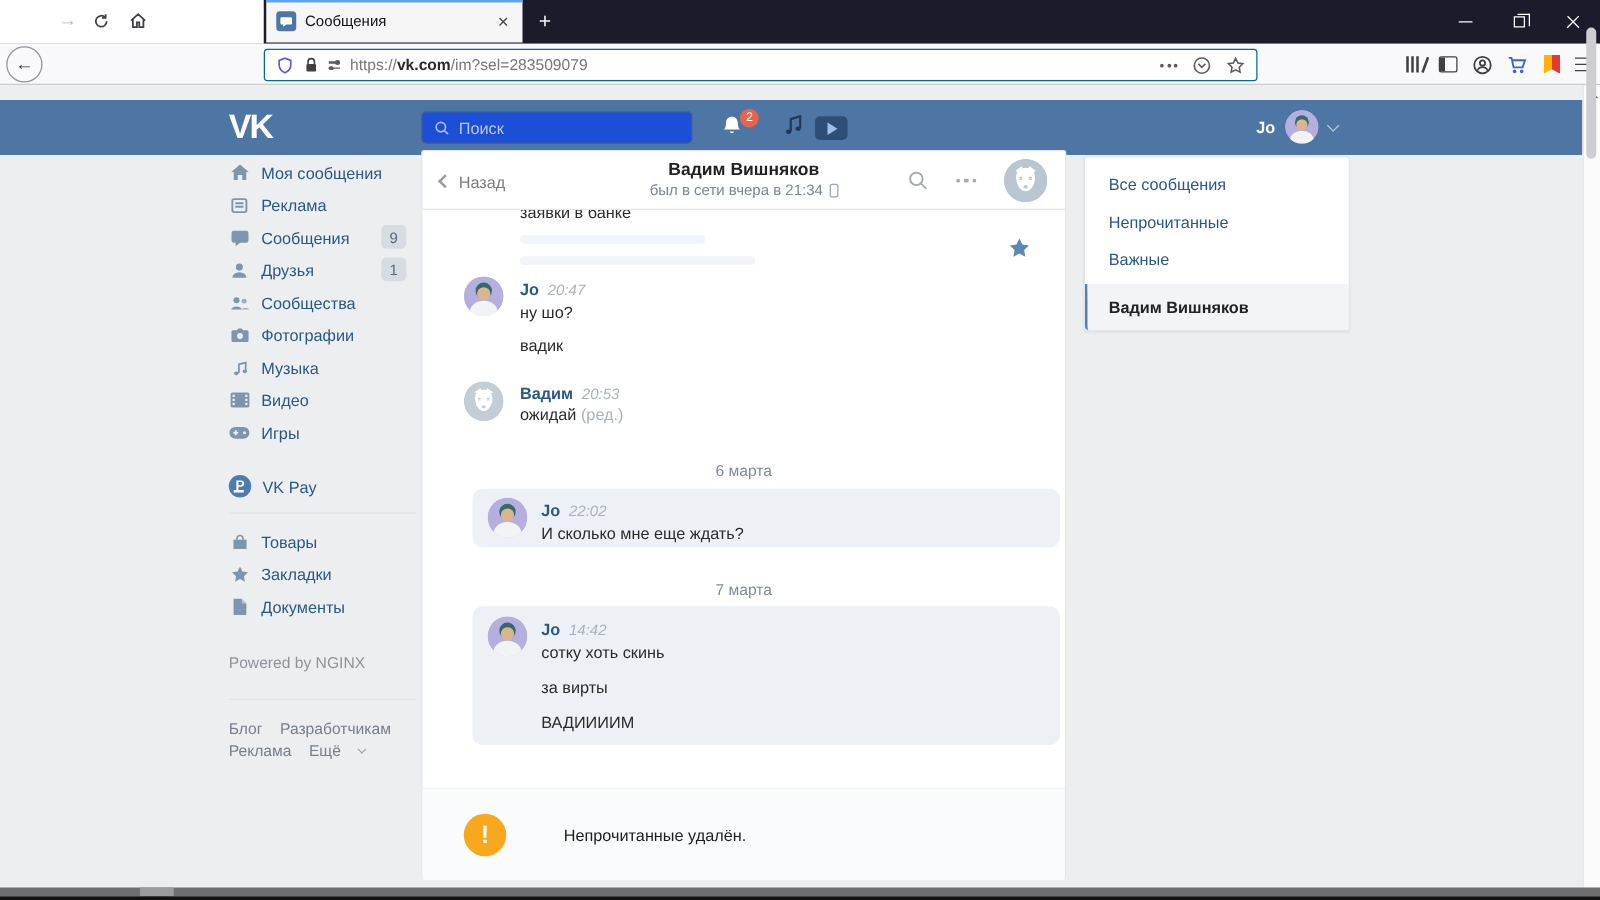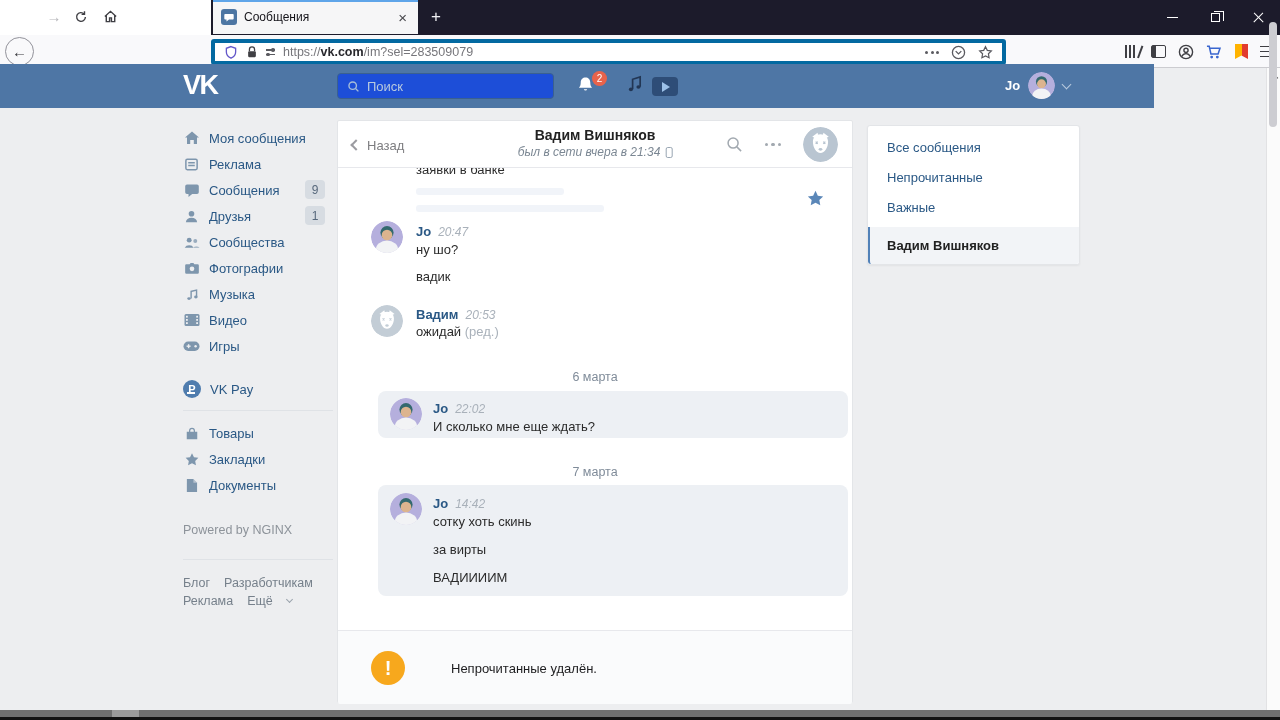--- a/index.html
+++ b/index.html
@@ -24,21 +24,21 @@
   .wc.close .x1 { transform:rotate(45deg); }
   .wc.close .x2 { transform:rotate(-45deg); }
 
   
   .navbar { position:absolute; left:0; top:35px; width:1280px; height:33px; background:#f9f9fb; border-bottom:1px solid #ccccd0; }
   .nav-btn { position:absolute; top:0; height:33px; display:flex; align-items:center; justify-content:center; color:#3f3f44; }
   .back-circle { left:5px; top:37px; width:29px; height:29px; border:1px solid #92929a; border-radius:50%; position:absolute; display:flex; align-items:center; justify-content:center; font-size:15px; color:#35353a; background:#f9f9fb; }
   .fwd { left:41px; width:26px; font-size:15px; color:#b6b6ba; }
   .reload { left:68px; width:26px; }
   .home { left:97px; width:26px; }
-  .urlbar { position:absolute; left:211px; top:39px; width:795px; height:26px; background:#fff; border:4px solid #0369a1; border-radius:3px; display:flex; align-items:center; padding:0 9px; gap:8px; }
+  .urlbar { position:absolute; left:211px; top:39px; width:795px; height:26px; background:#fff; border:1px solid #0369a1; border-radius:3px; display:flex; align-items:center; padding:0 9px; gap:8px; }
   .url-text { font-size:12.5px; white-space:nowrap; }
   .url-scheme,.url-path { color:#76767b; }
   .url-domain { color:#28282d; font-weight:bold; }
   .url-right { margin-left:auto; display:flex; align-items:center; gap:12px; }
   .dots3 { display:flex; gap:2.5px; }
   .dots3 i { width:3px; height:3px; border-radius:50%; background:#5a5a60; }
   .tool-icons { position:absolute; top:35px; height:33px; right:6px; display:flex; align-items:center; gap:12px; }
   .hamb { display:flex; flex-direction:column; gap:3.5px; }
   .hamb i { width:14px; height:1.6px; background:#3f3f44; display:block; }
   .ext-flag { width:13px; height:15px; background:linear-gradient(90deg,#ffb300 0 50%,#e23b2e 50% 100%); clip-path:polygon(0 0,100% 0,100% 100%,50% 76%,0 100%); }
@@ -47,21 +47,21 @@
   .lib i:last-child { transform:rotate(20deg); transform-origin:bottom; }
   .sb-ic { width:15px; height:13px; border:1.5px solid #3f3f44; border-radius:2px; position:relative; }
   .sb-ic::before { content:""; position:absolute; left:0; top:0; width:4px; height:100%; background:#3f3f44; }
   .perm-ic { display:flex; flex-direction:column; gap:3px; }
   .perm-ic i { display:block; width:9px; height:1.6px; background:#5a5a60; position:relative; }
   .perm-ic i::after { content:""; position:absolute; top:-1px; width:3.6px; height:3.6px; border-radius:50%; background:#5a5a60; }
   .perm-ic i:first-child::after { right:0; }
   .perm-ic i:last-child::after { left:0; }
 
   
-  .vk-header { position:absolute; left:0; top:64px; width:1154px; height:44px; background:#4e76a5;text-decoration:underline; }
+  .vk-header { position:absolute; left:0; top:80px; width:1266px; height:44px; background:#4e76a5;text-decoration:underline; }
   .vk-logo { position:absolute; left:183px; top:6px; font-size:27px; font-weight:800; color:#fff; letter-spacing:-1.5px; }
   .vk-search { position:absolute; left:337px; top:9px; width:217px; height:26px; background:#1d4ed8; border:1px solid #3a6090; border-radius:4px; display:flex; align-items:center; padding:0 9px; gap:7px; }
   .vk-search-text { color:#b9cade; font-size:13px; }
   .hdr-bell { position:absolute; left:576px; top:11px; }
   .bell-badge { position:absolute; left:16px; top:-4px; width:15px; height:15px; border-radius:50%; background:#e8634b; color:#fff; font-size:10px; display:flex; align-items:center; justify-content:center; }
   .hdr-music { position:absolute; left:626px; top:11px; }
   .hdr-video { position:absolute; left:652px; top:13px; width:26px; height:19px; border-radius:4px; background:#2e4d77; display:flex; align-items:center; justify-content:center; }
   .hdr-video i { width:0; height:0; border-left:8px solid #9cc1e8; border-top:5px solid transparent; border-bottom:5px solid transparent; margin-left:2px; }
   .user-area { position:absolute; left:1005px; top:8px; display:flex; align-items:center; gap:8px; }
   .user-name { color:#fff; font-size:13px; font-weight:bold; }
@@ -87,21 +87,21 @@
   .side-footer { position:absolute; left:183px; font-size:12.5px; color:#76808b; display:flex; gap:14px; align-items:center; }
   .chev-tiny { width:5px; height:5px; border-right:1.4px solid #9aa3ac; border-bottom:1.4px solid #9aa3ac; transform:rotate(45deg); margin-top:-3px; }
 
   
   .chat-panel { position:absolute; left:337px; top:120px; width:516px; height:583px; background:#fff; border:1px solid #e3e5e8; border-radius:2px; }
   .chat-header { position:absolute; left:0; top:0; width:100%; height:47px; border-bottom:1px solid #e7e8ec; }
   .back-link { position:absolute; left:14px; top:0; height:48px; display:flex; align-items:center; gap:7px; color:#7d7d80; font-size:13px; }
   .chev-left { width:8px; height:8px; border-left:2px solid #9b9ba0; border-bottom:2px solid #9b9ba0; transform:rotate(45deg); }
   .chat-title-blk { position:absolute; left:50%; transform:translateX(-50%); top:6px; text-align:center; }
   .chat-title { font-size:14px; font-weight:bold; color:#222; }
-  .chat-status { font-size:12px; color:#7b8793; margin-top:2px; display:flex; align-items:center; gap:5px; justify-content:center;font-style:italic; }
+  .chat-status { font-size:12px; color:#7b8793; margin-top:2px; display:flex; align-items:center; gap:5px; justify-content:center; }
   .phone-ic { display:inline-block; width:7px; height:11px; border:1px solid #99a6b3; border-radius:2px; }
   .chat-hdr-right { position:absolute; right:14px; top:0; height:47px; display:flex; align-items:center; gap:22px; }
   .dots3b { display:flex; gap:3px; }
   .dots3b i { width:3.5px; height:3.5px; border-radius:50%; background:#a2a9b0; }
   .avatar-md { width:35px; height:35px; border-radius:50%; overflow:hidden; flex:none; }
 
   .messages { position:absolute; left:0; top:47px; width:100%; height:462px; overflow:hidden; }
   .clipped-line { position:absolute; left:78px; top:0; height:11px; overflow:hidden; }
   .clipped-line span { display:block; margin-top:-6px; font-size:13px; color:#2b2b2b; }
   .ghost { position:absolute; border-radius:3px; background:#e9eef6; opacity:.65; }

